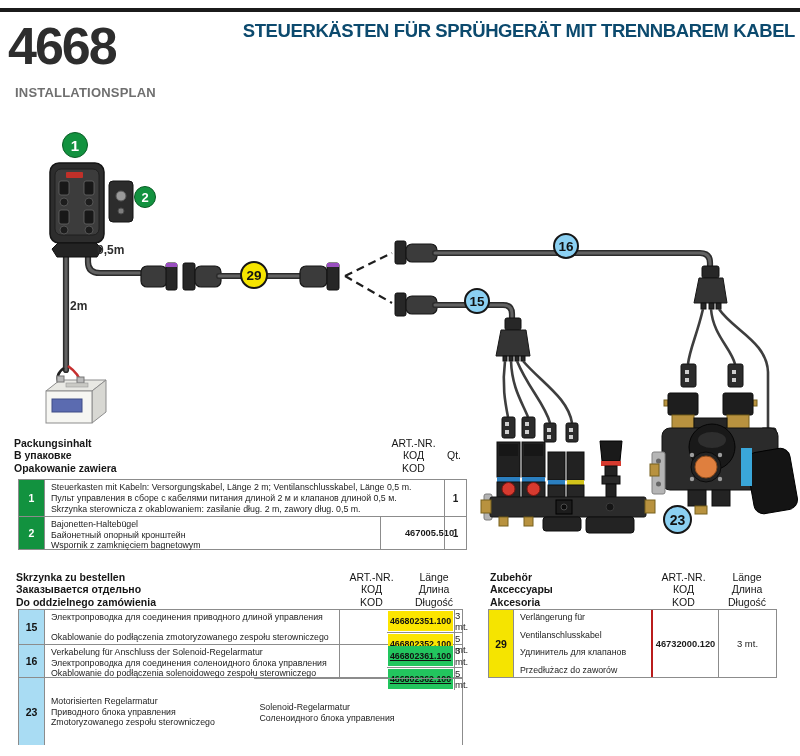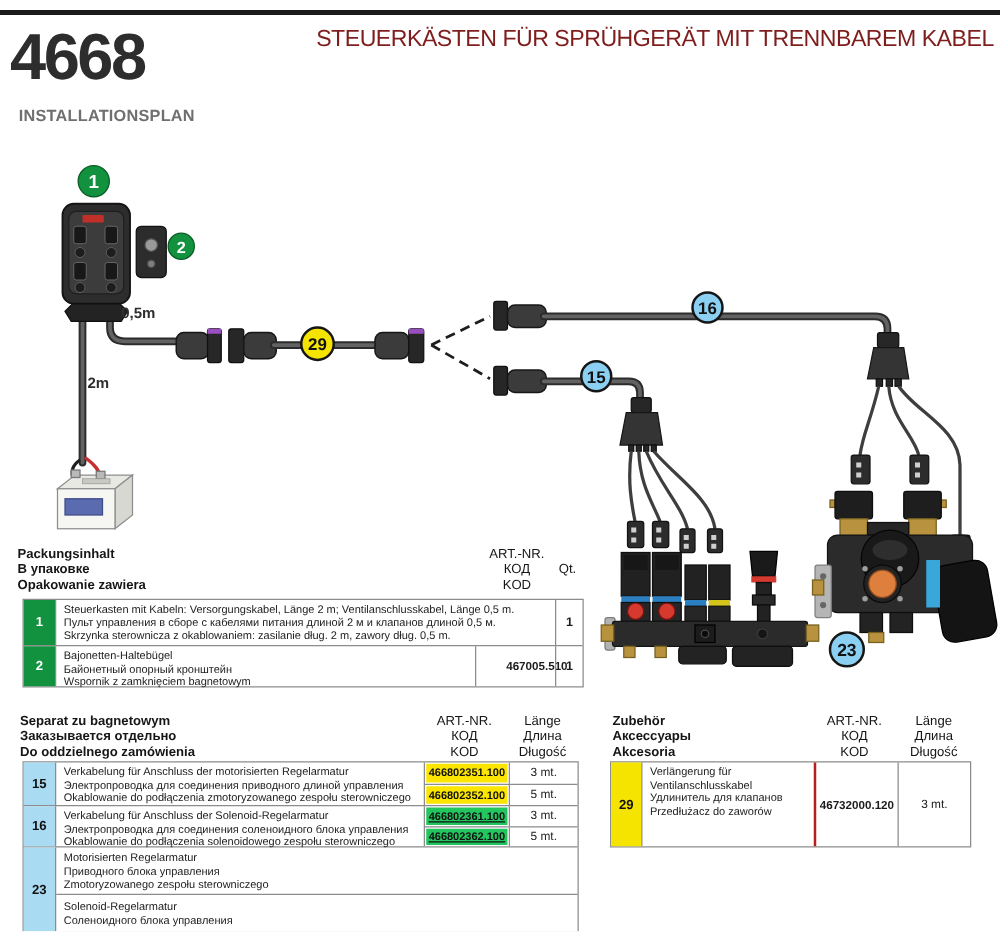--- a/index.html
+++ b/index.html
@@ -1,21 +1,21 @@
 <!DOCTYPE html>
 <html><head>
 <meta charset="utf-8">
 <style>
   html,body{margin:0;padding:0;background:#fff;}
   .page{position:relative;width:800px;height:745px;background:#fff;overflow:hidden;
         font-family:"Liberation Sans","DejaVu Sans",sans-serif;color:#1c1c1c;}
   .top-rule{position:absolute;left:0;top:8px;width:800px;height:4px;background:#1b1b1b;}
   .product-number{position:absolute;left:8px;top:20px;font-size:52px;font-weight:bold;color:#2d2d2d;letter-spacing:-2px;line-height:1;}
   .subtitle{position:absolute;left:15px;top:85px;font-size:13px;font-weight:bold;color:#6f6f6f;letter-spacing:.2px;}
-  .page-title{position:absolute;right:5px;top:20px;font-size:18.5px;font-weight:normal;color:#7f1d1d;letter-spacing:-.4px;white-space:nowrap;}
+  .page-title{position:absolute;right:5px;top:20px;font-size:18.5px;font-weight:bold;color:#0c4a6e;letter-spacing:-.4px;white-space:nowrap;}
 
   
   .badge{position:absolute;border-radius:50%;display:flex;align-items:center;justify-content:center;
          font-weight:bold;box-sizing:border-box;z-index:5;}
   .badge.green{background:#12923F;border:1.5px solid #085c24;color:#fff;}
   .badge.yellow{background:#F5E400;border:2px solid #161616;color:#111;}
   .badge.blue{background:#8BD0F2;border:2px solid #161616;color:#111;}
   .cable-label{position:absolute;font-size:12px;font-weight:bold;color:#2e2e2e;z-index:5;}
   svg.diagram{position:absolute;left:0;top:0;z-index:1;}
 
@@ -26,35 +26,35 @@
   
   .tbl{position:absolute;border:1px solid #8c8c8c;box-sizing:border-box;background:#fff;z-index:4;}
   .trow{display:flex;border-top:1px solid #8c8c8c;box-sizing:border-box;}
   .trow:first-child{border-top:none;}
   .num-cell{width:25px;flex:0 0 25px;display:flex;align-items:center;justify-content:center;
             font-weight:bold;font-size:10.5px;box-sizing:border-box;}
   .num-green{background:#12923F;color:#fff;}
   .num-blue{background:#A9DCF3;color:#111;}
   .num-yellow{background:#F5E400;color:#111;}
   .desc-cell{flex:1;border-left:1px solid #8c8c8c;padding:2px 2px 2px 6px;font-size:8.8px;line-height:10.5px;
-             color:#222;display:flex;flex-direction:column;justify-content:flex-start;box-sizing:border-box;}
+             color:#222;display:flex;flex-direction:column;justify-content:space-between;box-sizing:border-box;}
   .art-cell{width:64px;flex:0 0 64px;border-left:1px solid #8c8c8c;display:flex;align-items:center;justify-content:center;
             font-weight:bold;font-size:9.3px;box-sizing:border-box;padding-left:34px;}
   .qty-cell{width:22px;flex:0 0 22px;border-left:1px solid #8c8c8c;display:flex;align-items:center;justify-content:center;
             font-weight:bold;font-size:10px;box-sizing:border-box;}
   .variants{width:123px;flex:0 0 123px;display:flex;flex-direction:column;border-left:1px solid #8c8c8c;box-sizing:border-box;}
-  .variant{flex:1;display:flex;border-top:1px solid #8c8c8c;box-sizing:border-box;}
+  .variant{flex:1;display:flex;border-top:1px solid #8c8c8c;box-sizing:border-box;margin-left:47px;}
   .variant:first-child{border-top:none;}
   .v-art{width:67px;flex:0 0 67px;display:flex;box-sizing:border-box;}
   .hl{flex:1;margin:1px;display:flex;align-items:center;justify-content:center;font-weight:bold;font-size:8.8px;color:#111;}
   .hl-yellow{background:#FCE500;}
   .hl-orange{background:#22c55e;text-decoration:underline;}
   .v-len{flex:1;border-left:1px solid #8c8c8c;display:flex;align-items:center;justify-content:center;
          font-size:9.5px;color:#222;box-sizing:border-box;}
-  .row23-blocks{flex:1;display:flex;flex-direction:column;border-left:1px solid #8c8c8c;box-sizing:border-box;}
+  .row23-blocks{flex:1;display:flex;flex-direction:row;border-left:1px solid #8c8c8c;box-sizing:border-box;}
   .blk{flex:1;border-top:1px solid #8c8c8c;padding:3px 2px 2px 6px;font-size:8.8px;line-height:10.5px;color:#222;
        display:flex;flex-direction:column;justify-content:center;box-sizing:border-box;}
   .blk:first-child{border-top:none;}
   .acc-num{width:24px;flex:0 0 24px;}
   .acc-art{width:67px;flex:0 0 67px;border-left:2px solid #b91c1c;display:flex;align-items:center;justify-content:center;
            font-weight:bold;font-size:9.3px;box-sizing:border-box;}
   .acc-len{width:58px;flex:0 0 58px;border-left:1px solid #8c8c8c;display:flex;align-items:center;justify-content:center;
            font-size:9.5px;box-sizing:border-box;}
   .bottom-dashes{position:absolute;left:0;top:749px;width:800px;height:0;border-top:2px dashed #c4c4c4;z-index:2;}
 </style>
@@ -319,41 +319,40 @@
         <div>Bajonetten-Haltebügel</div>
         <div>Байонетный опорный кронштейн</div>
         <div>Wspornik z zamknięciem bagnetowym</div>
       </div>
       <div class="art-cell">467005.510</div>
       <div class="qty-cell">1</div>
     </div>
   </div>
 
   <div class="tbl-head" style="left:16px;top:571px;">
-    <div>Separat zu bagnetowym</div>
+    <div>Skrzynka zu bestellen</div>
     <div>Заказывается отдельно</div>
     <div>Do oddzielnego zamówienia</div>
   </div>
   <div class="col-head" style="left:338px;top:571px;width:67px;">
     <div>ART.-NR.</div>
     <div>КОД</div>
     <div>KOD</div>
   </div>
   <div class="col-head" style="left:405px;top:571px;width:58px;">
     <div>Länge</div>
     <div>Длина</div>
     <div>Długość</div>
   </div>
 
   <div class="tbl" style="left:18px;top:609px;width:445px;">
 
     <div class="trow" style="height:34px;">
       <div class="num-cell num-blue">15</div>
       <div class="desc-cell">
-        <div>Verkabelung für Anschluss der motorisierten Regelarmatur</div>
         <div>Электропроводка для соединения приводного длиной управления</div>
         <div>Okablowanie do podłączenia zmotoryzowanego zespołu sterowniczego</div>
       </div>
       <div class="variants">
         <div class="variant">
           <div class="v-art">
             <div class="hl hl-yellow">466802351.100</div>
           </div>
           <div class="v-len">3 mt.</div>
         </div>

